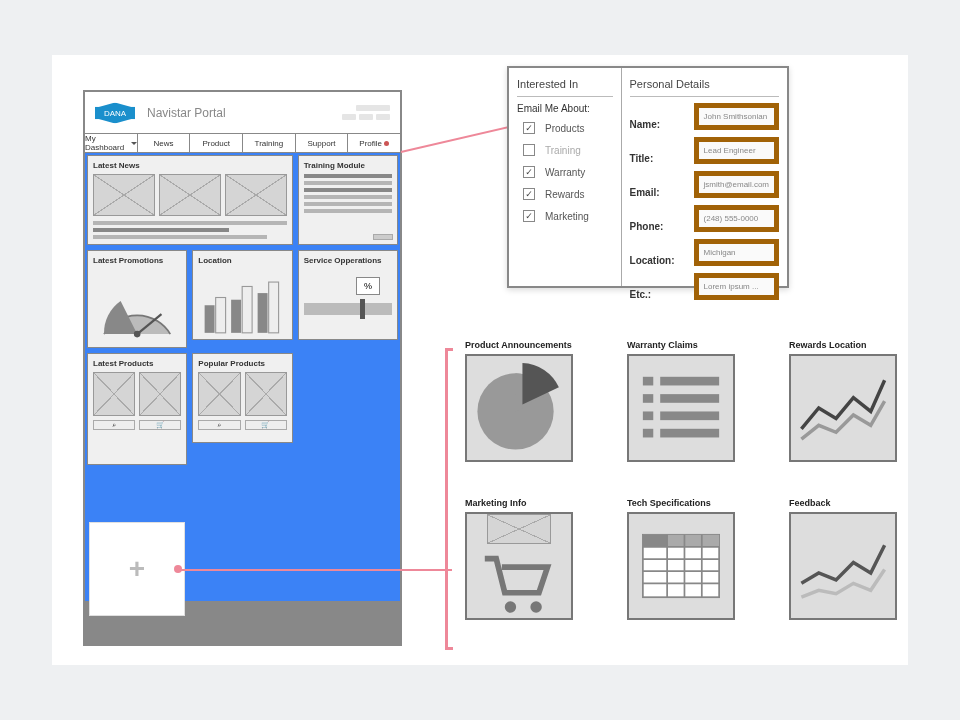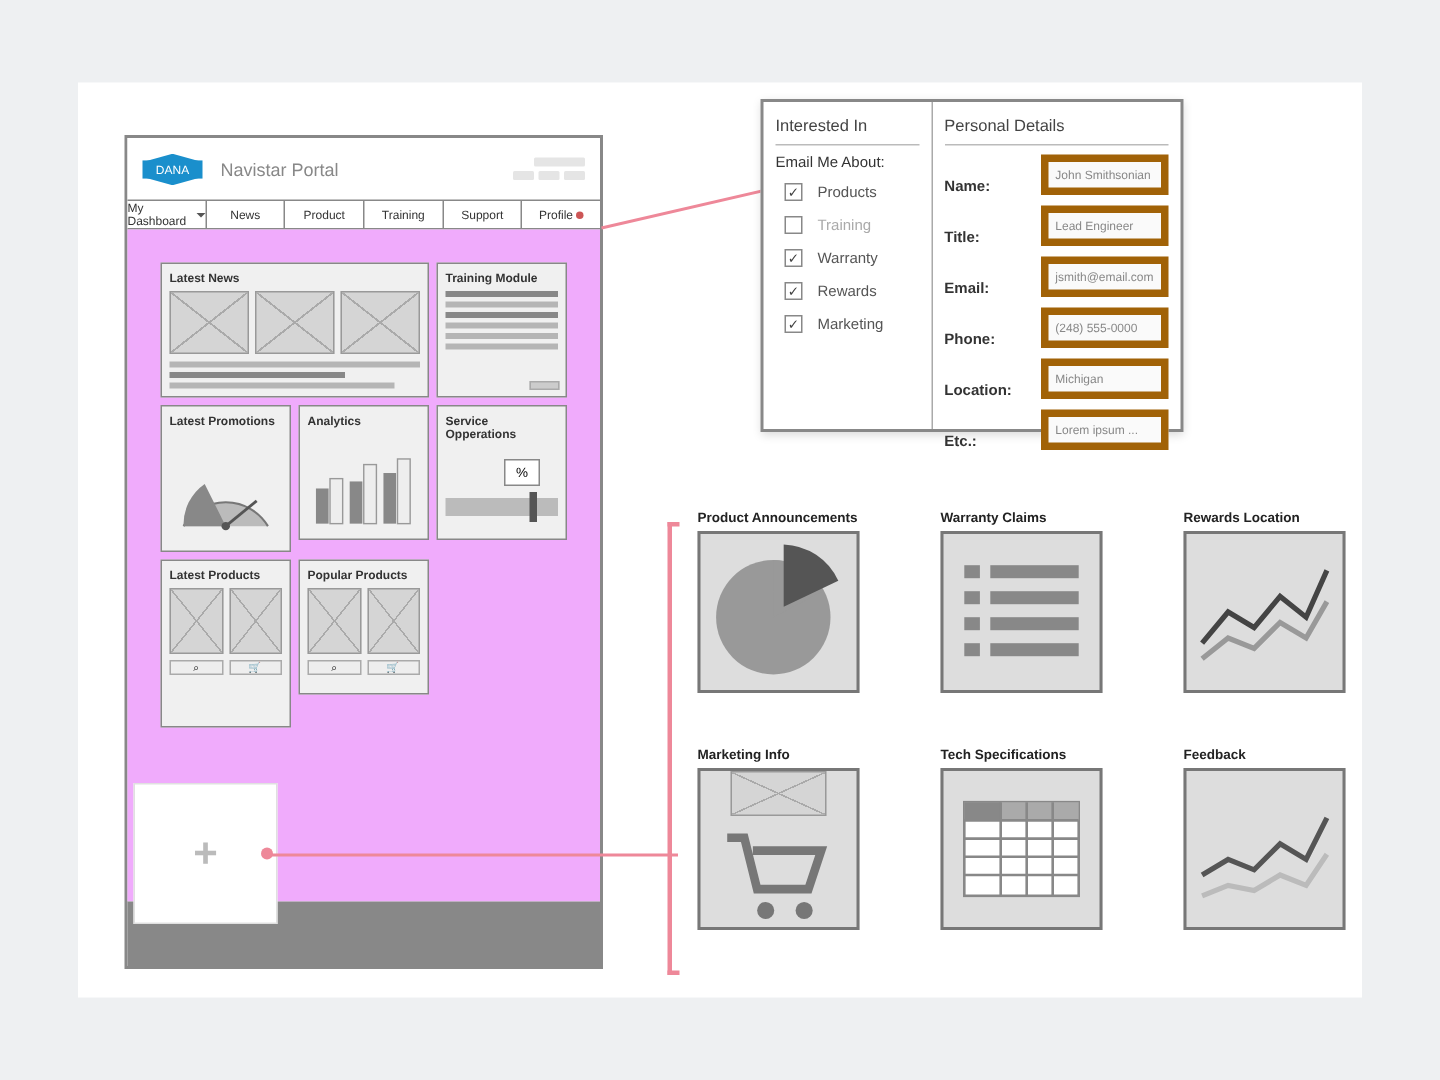--- a/index.html
+++ b/index.html
@@ -13,21 +13,21 @@
 .logo::after{bottom:-8px;clip-path:polygon(0 0,50% 100%,100% 0)}
 .logo span{position:absolute;inset:0;display:flex;align-items:center;justify-content:center;color:#fff;font-size:8px;font-weight:normal;transform:scaleY(1.8)}
 .ptitle{margin-left:12px;color:#888;font-size:12px}
 .hdrR{margin-left:auto;display:flex;flex-direction:column;gap:3px;align-items:flex-end}
 .ph{background:#e5e5e5;height:6px;border-radius:1px}
 .nav{display:flex;border-bottom:1px solid #888;background:#fff}
 .nav>div{flex:1;border-right:1px solid #888;font-size:8px;color:#333;display:flex;align-items:center;justify-content:center;height:18px;gap:2px}
 .nav>div:last-child{border-right:none}
 .chev{width:0;height:0;border-left:3px solid transparent;border-right:3px solid transparent;border-top:3px solid #555}
 .prof{width:5px;height:5px;border-radius:50%;background:#c55}
-.body{background:#f0abfc;padding:22px;height:calc(100% - 60px - 44px);overflow:hidden}
+.body{background:#3b82f6;padding:2px;height:calc(100% - 60px - 44px);overflow:hidden}
 .grid{display:grid;grid-template-columns:repeat(3,1fr);gap:5px}
 .card{border:1.5px solid #888;background:#f0f0f0;padding:5px;position:relative}
 .card h4{font-size:8px;font-weight:bold;color:#333;margin-bottom:4px}
 .wide{grid-column:span 2}
 .xbox{background:#d5d5d5;border:1px solid #999;position:relative}
 .xbox::before,.xbox::after{content:"";position:absolute;inset:0;background:linear-gradient(to top right,transparent 49%,#aaa 49%,#aaa 51%,transparent 51%)}
 .xbox::after{background:linear-gradient(to top left,transparent 49%,#aaa 49%,#aaa 51%,transparent 51%)}
 .ln{height:4px;background:#b5b5b5;margin-bottom:3px}
 .ftr{height:44px;background:#888}
 .addcard{position:absolute;left:37px;top:467px;width:96px;height:94px;border:1px solid #e0e0e0;background:#fff;display:flex;align-items:center;justify-content:center}
@@ -119,21 +119,21 @@
    <div class="card" style="height:98px">
     <h4>Latest Promotions</h4>
     <svg viewBox="0 0 80 60">
               <path d="M10 50 A35 35 0 0 1 70 50" fill="#bbb" stroke="#777" stroke-width="1.5"></path>
               <path d="M10 50 A35 35 0 0 1 25 20 L40 50Z" fill="#888"></path>
               <line x1="40" y1="50" x2="62" y2="32" stroke="#555" stroke-width="2"></line>
               <circle cx="40" cy="50" r="3" fill="#555"></circle>
             </svg>
    </div>
    <div class="card" style="height:90px">
-    <h4>Analytics</h4>
+    <h4>Location</h4>
     <svg viewBox="0 0 80 55">
               <rect x="6" y="25" width="9" height="25" fill="#888"></rect>
               <rect x="16" y="18" width="9" height="32" fill="#eee" stroke="#999"></rect>
               <rect x="30" y="20" width="9" height="30" fill="#888"></rect>
               <rect x="40" y="8" width="9" height="42" fill="#eee" stroke="#999"></rect>
               <rect x="54" y="14" width="9" height="36" fill="#888"></rect>
               <rect x="64" y="4" width="9" height="46" fill="#eee" stroke="#999"></rect>
             </svg>
    </div>
    <div class="card" style="height:90px">

